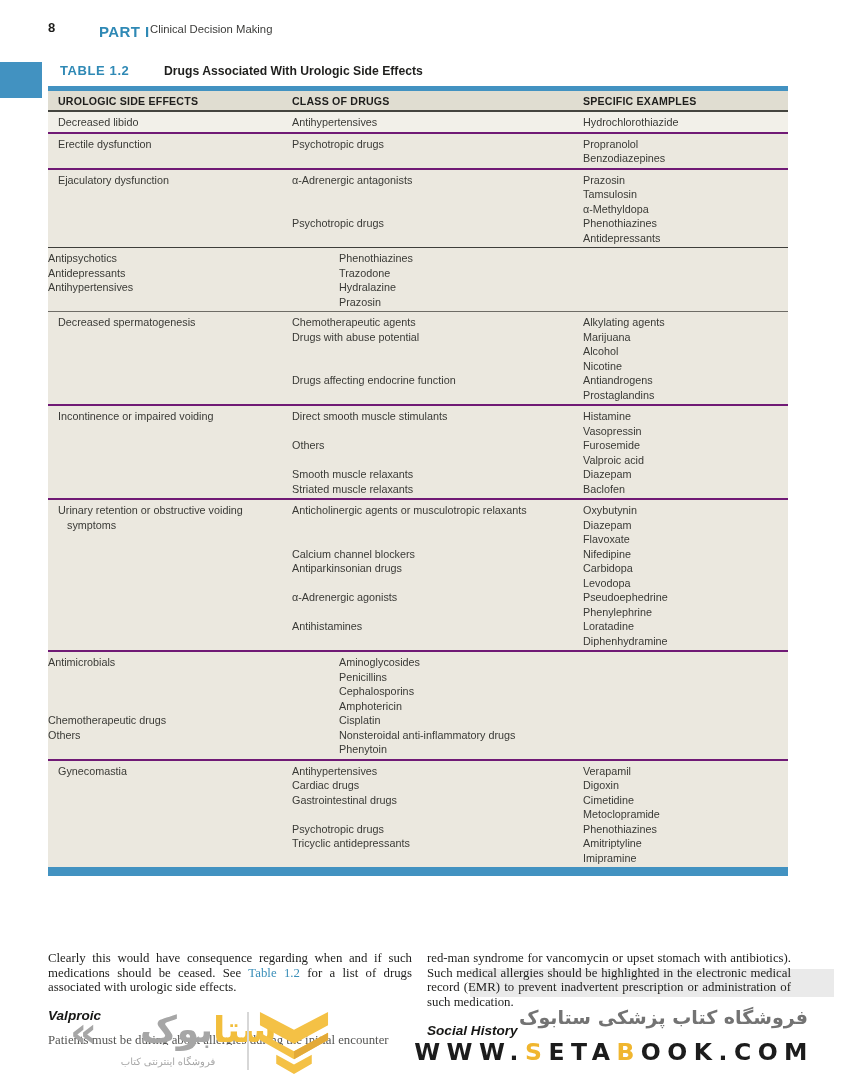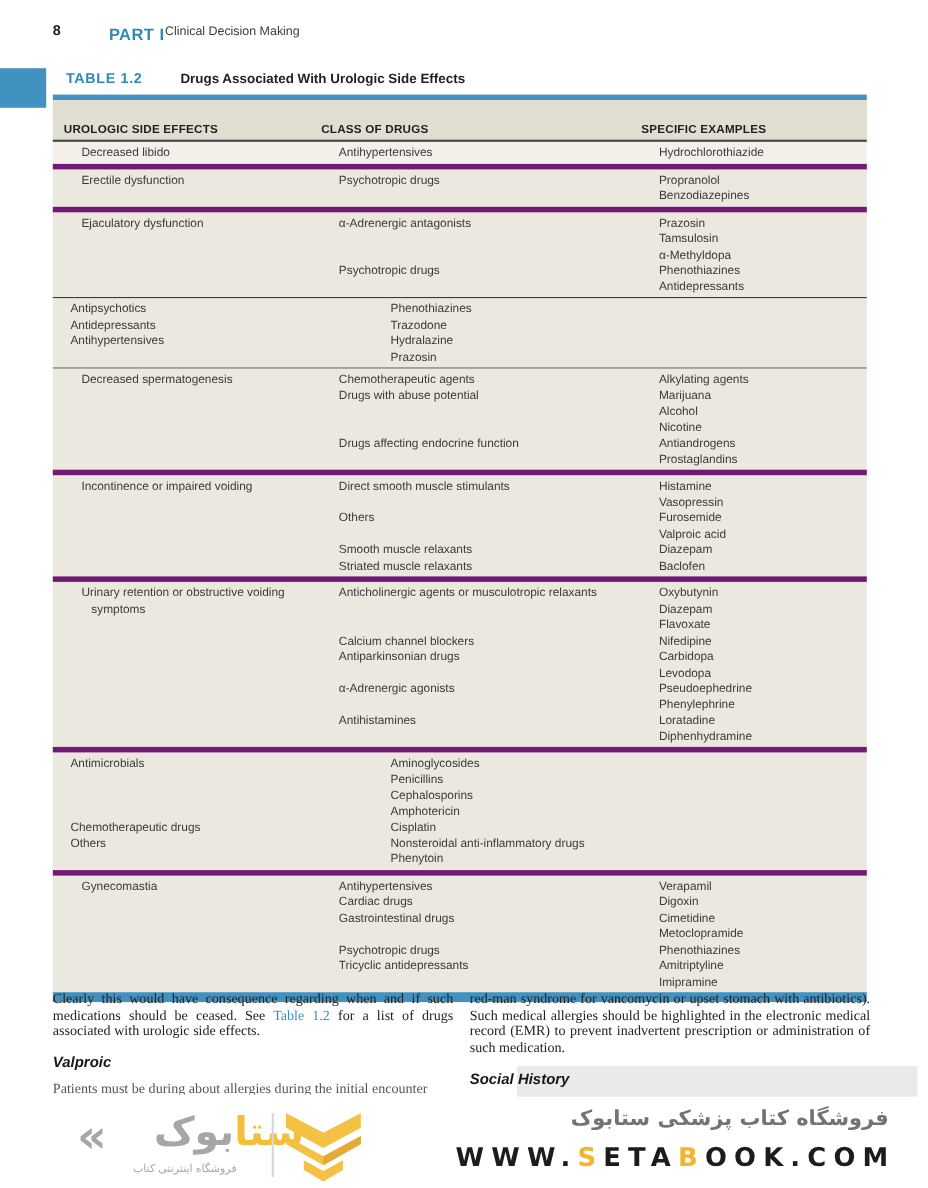--- a/index.html
+++ b/index.html
@@ -17,34 +17,34 @@
 
   
   .tbl-label{position:absolute;left:60px;top:63px;font-size:13px;font-weight:bold;
              color:#2F89B5;letter-spacing:.6px;}
   .tbl-title{position:absolute;left:147px;top:64px;font-size:12.2px;font-weight:bold;color:#1f1f1d;margin-left:17px;}
 
   
   .tbl{position:absolute;left:48px;top:86px;width:740px;}
   .accent-bar{height:5px;background:#4292C1;}
   .thead{display:flex;background:#E0DDD1;border-bottom:2px solid #45453f;
-         padding:21px 0 3px;font-size:10.6px;font-weight:bold;color:#1e1e1c;letter-spacing:.2px;}
-  .trow{display:flex;background:#EBE8DF;padding:3px 16px 2px;
+         padding:4px 0 3px;font-size:10.6px;font-weight:bold;color:#1e1e1c;letter-spacing:.2px;}
+  .trow{display:flex;background:#EBE8DF;padding:3px 0 2px;
         font-size:10.8px;line-height:14.5px;color:#3a3a36;}
   .trow.light{background:#F2F0E9;}
-  .trow + .trow{border-top:5px solid #701a75;}
+  .trow + .trow{border-top:2px solid #701a75;}
   .trow.dark-top{border-top:1.5px solid #3e3e3a;}
   .trow.mid-top{border-top:1px solid #6e6c66;}
   .c1{width:244px;padding:0 8px 0 10px;box-sizing:border-box;white-space:pre-line;}
   .c2{width:291px;padding-right:8px;box-sizing:border-box;white-space:pre-line;}
   .c3{flex:1;padding-right:8px;box-sizing:border-box;white-space:pre-line;}
   .tbot{height:9px;background:#4292C1;}
 
   
-  .col{position:absolute;top:901px;width:364px;font-family:"Liberation Serif",serif;
+  .col{position:absolute;top:951px;width:364px;font-family:"Liberation Serif",serif;
        font-size:12.8px;line-height:14.7px;color:#232321;text-align:justify;}
   .col-left{left:48px;}
   .col-right{left:427px;}
   .col p{margin:0;}
   .tbl-link{color:#3B8FB9;cursor:pointer;}
   .subhead{font-family:"Liberation Sans",sans-serif;font-style:italic;font-weight:bold;
            font-size:13.6px;color:#171715;margin-top:14px;text-align:left;}
   .faded-line{margin-top:9px;height:12px;overflow:hidden;opacity:.78;}
   .scan-shade{position:absolute;left:470px;top:969px;width:364px;height:28px;
               background:#d9d9d9;opacity:.55;}

